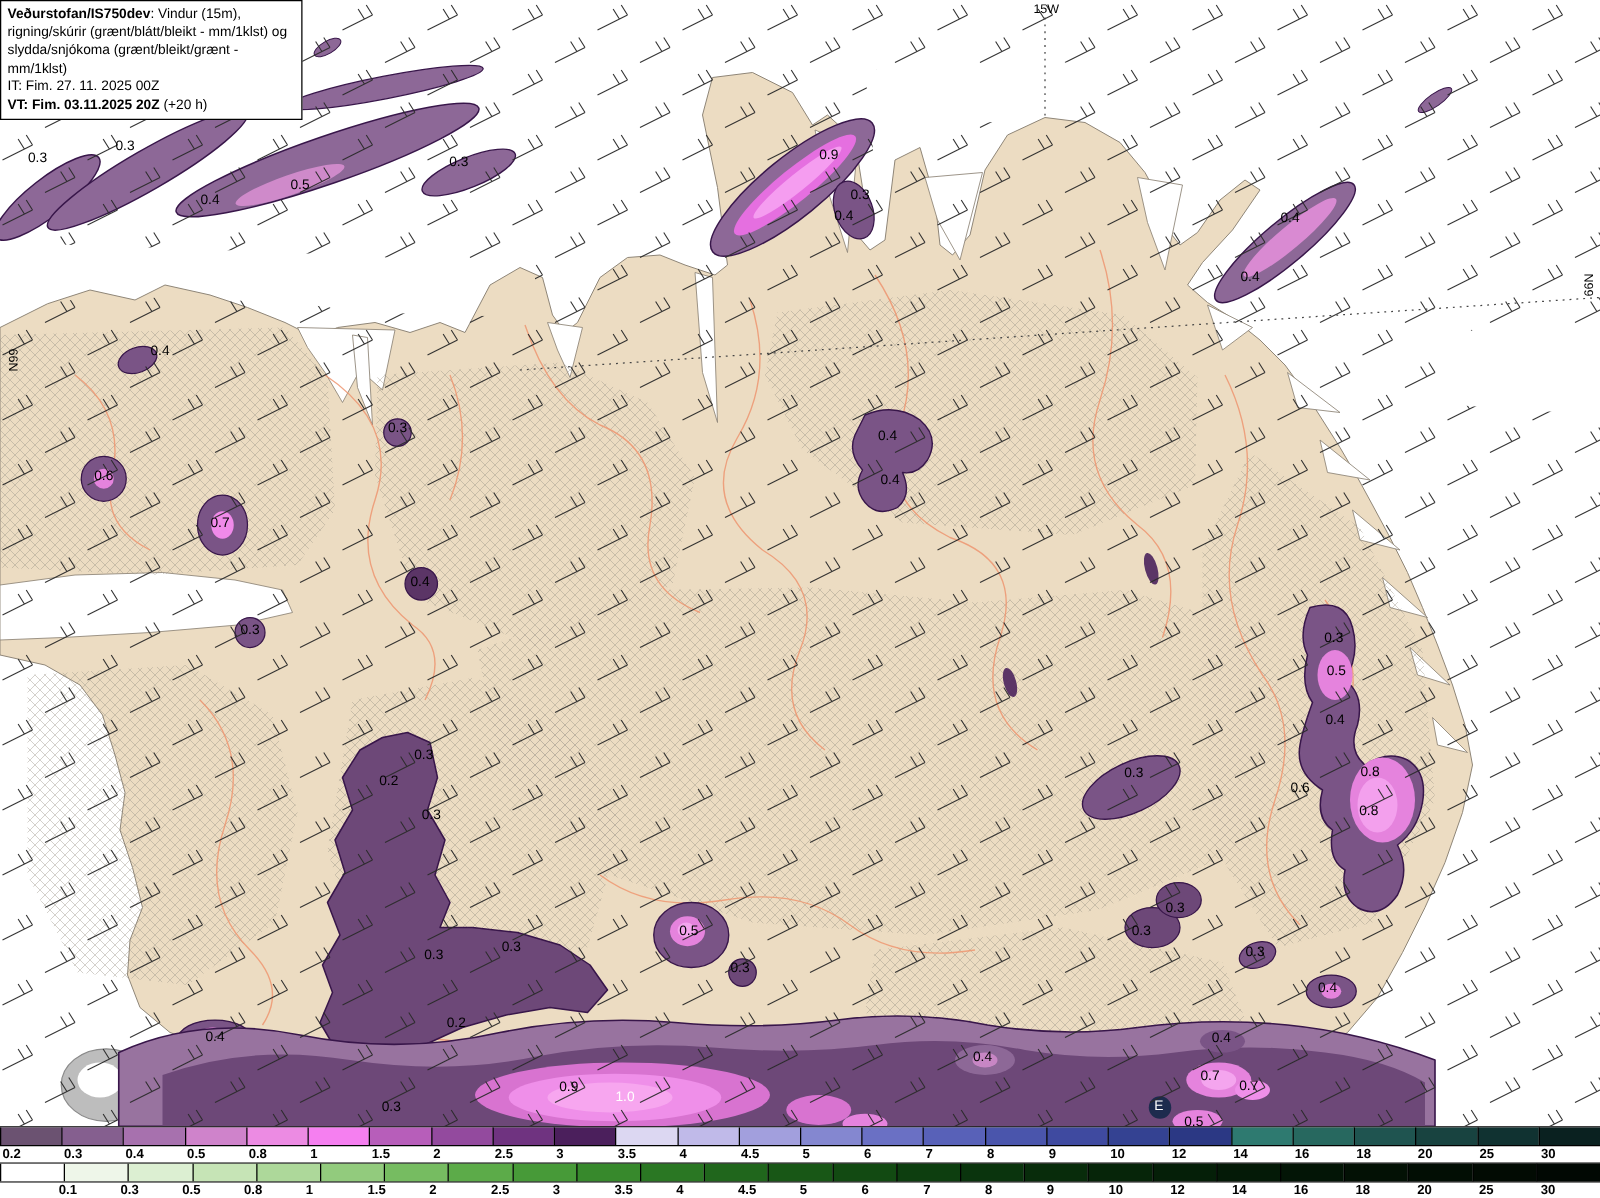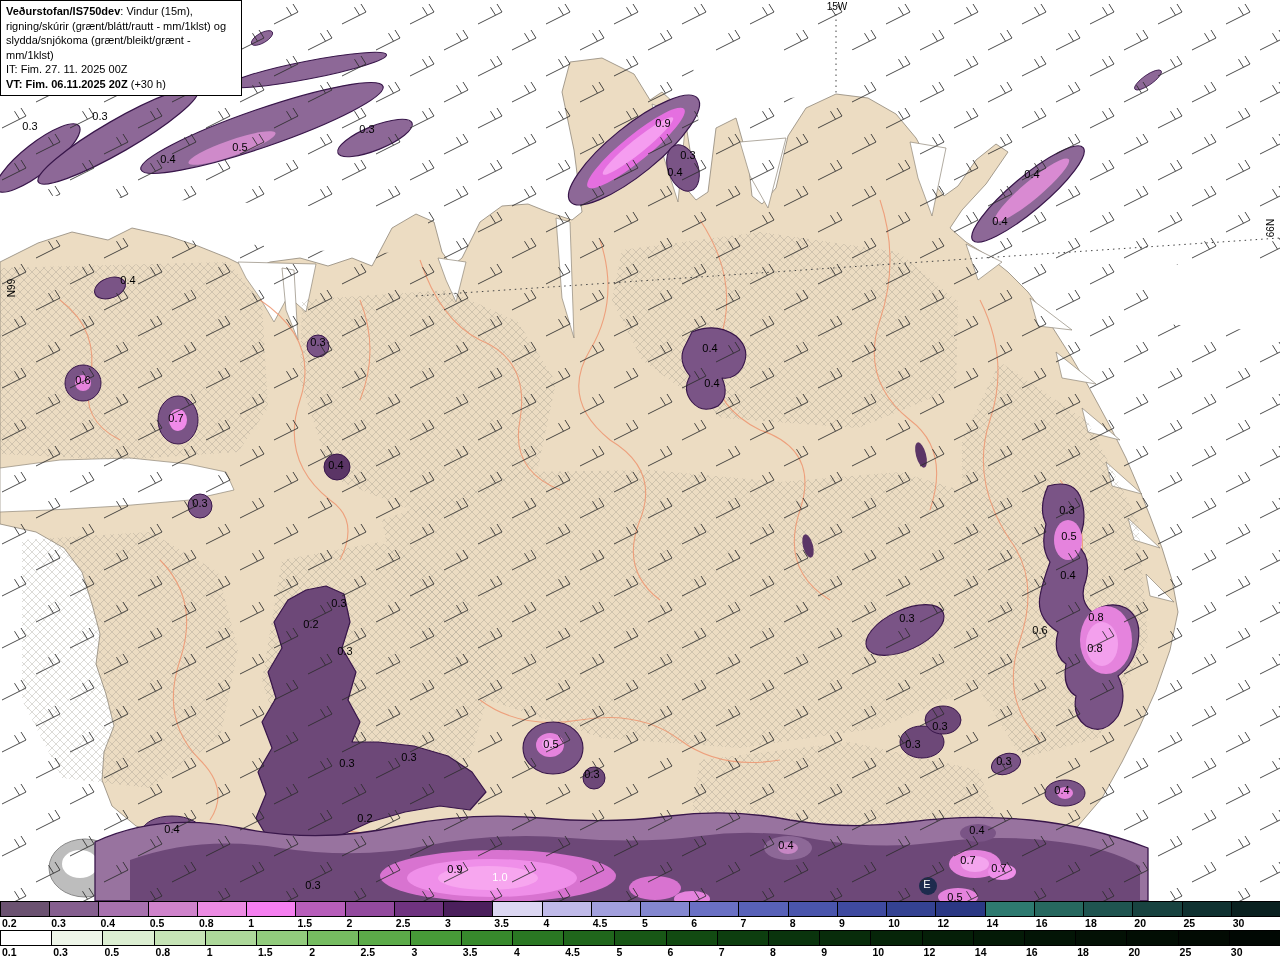--- a/index.html
+++ b/index.html
@@ -255,24 +255,24 @@
 
   <g>
     <text class="glab" x="837" y="10">15W</text>
     <text class="glab" transform="rotate(-90 1274 228)" x="1274" y="228">66N</text>
     <text class="glab" transform="rotate(90 7 288)" x="7" y="288">66N</text>
   </g>
 </svg>
 
 <div class="legend">
   <div><span class="b">Veðurstofan/IS750dev</span><span>: Vindur (15m),</span></div>
-  <div>rigning/skúrir (grænt/blátt/rautt - mm/1klst) og</div>
+  <div>rigning/skúrir (grænt/blátt/bleikt - mm/1klst) og</div>
   <div>slydda/snjókoma (grænt/bleikt/grænt - mm/1klst)</div>
   <div>IT: Fim. 27. 11. 2025 00Z</div>
-  <div><span class="b">VT: Fim. 06.11.2025 20Z</span><span> (+30 h)</span></div>
+  <div><span class="b">VT: Fim. 03.11.2025 20Z</span><span> (+20 h)</span></div>
 </div>
 
 <div id="bar-top" class="scalebar" style="grid-template-columns: repeat(26, 1fr);">
     <div class="seg" style="background: rgb(107, 82, 113);"></div>
     <div class="seg" style="background: rgb(133, 95, 143);"></div>
     <div class="seg" style="background: rgb(167, 113, 174);"></div>
     <div class="seg" style="background: rgb(207, 131, 203);"></div>
     <div class="seg" style="background: rgb(236, 139, 227);"></div>
     <div class="seg" style="background: rgb(245, 127, 240);"></div>
     <div class="seg" style="background: rgb(183, 94, 186);"></div>
@@ -344,21 +344,21 @@
     <div class="seg" style="background: rgb(8, 44, 11);"></div>
     <div class="seg" style="background: rgb(6, 37, 9);"></div>
     <div class="seg" style="background: rgb(5, 31, 8);"></div>
     <div class="seg" style="background: rgb(4, 26, 7);"></div>
     <div class="seg" style="background: rgb(3, 21, 6);"></div>
     <div class="seg" style="background: rgb(3, 17, 5);"></div>
     <div class="seg" style="background: rgb(2, 14, 4);"></div>
     <div class="seg" style="background: rgb(2, 11, 3);"></div>
     <div class="seg" style="background: rgb(1, 8, 3);"></div>
   </div>
-<div id="lab-bottom" class="scalebar" style="grid-template-columns: repeat(25, 1fr);">
+<div id="lab-bottom" class="scalebar" style="grid-template-columns: repeat(25, 1fr); padding-left: 45px;">
     <div class="seglab">0.1</div>
     <div class="seglab">0.3</div>
     <div class="seglab">0.5</div>
     <div class="seglab">0.8</div>
     <div class="seglab">1</div>
     <div class="seglab">1.5</div>
     <div class="seglab">2</div>
     <div class="seglab">2.5</div>
     <div class="seglab">3</div>
     <div class="seglab">3.5</div>

